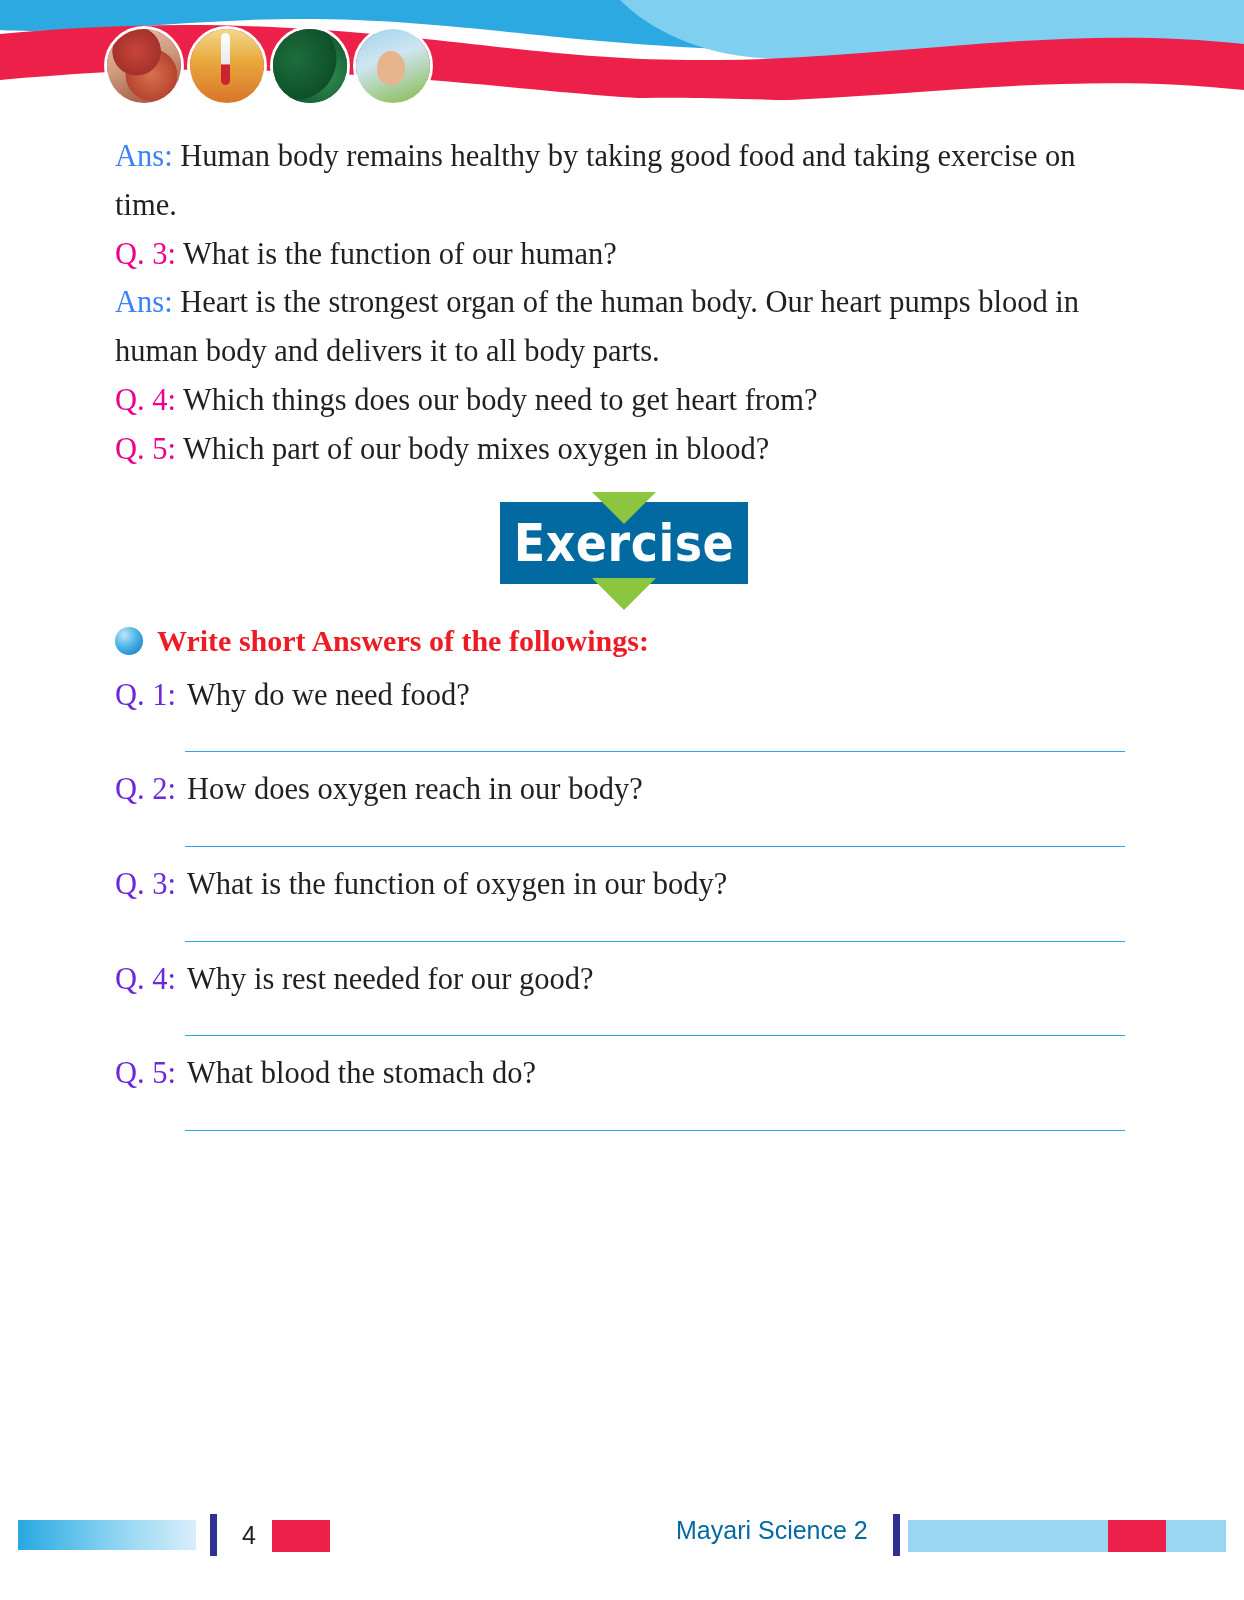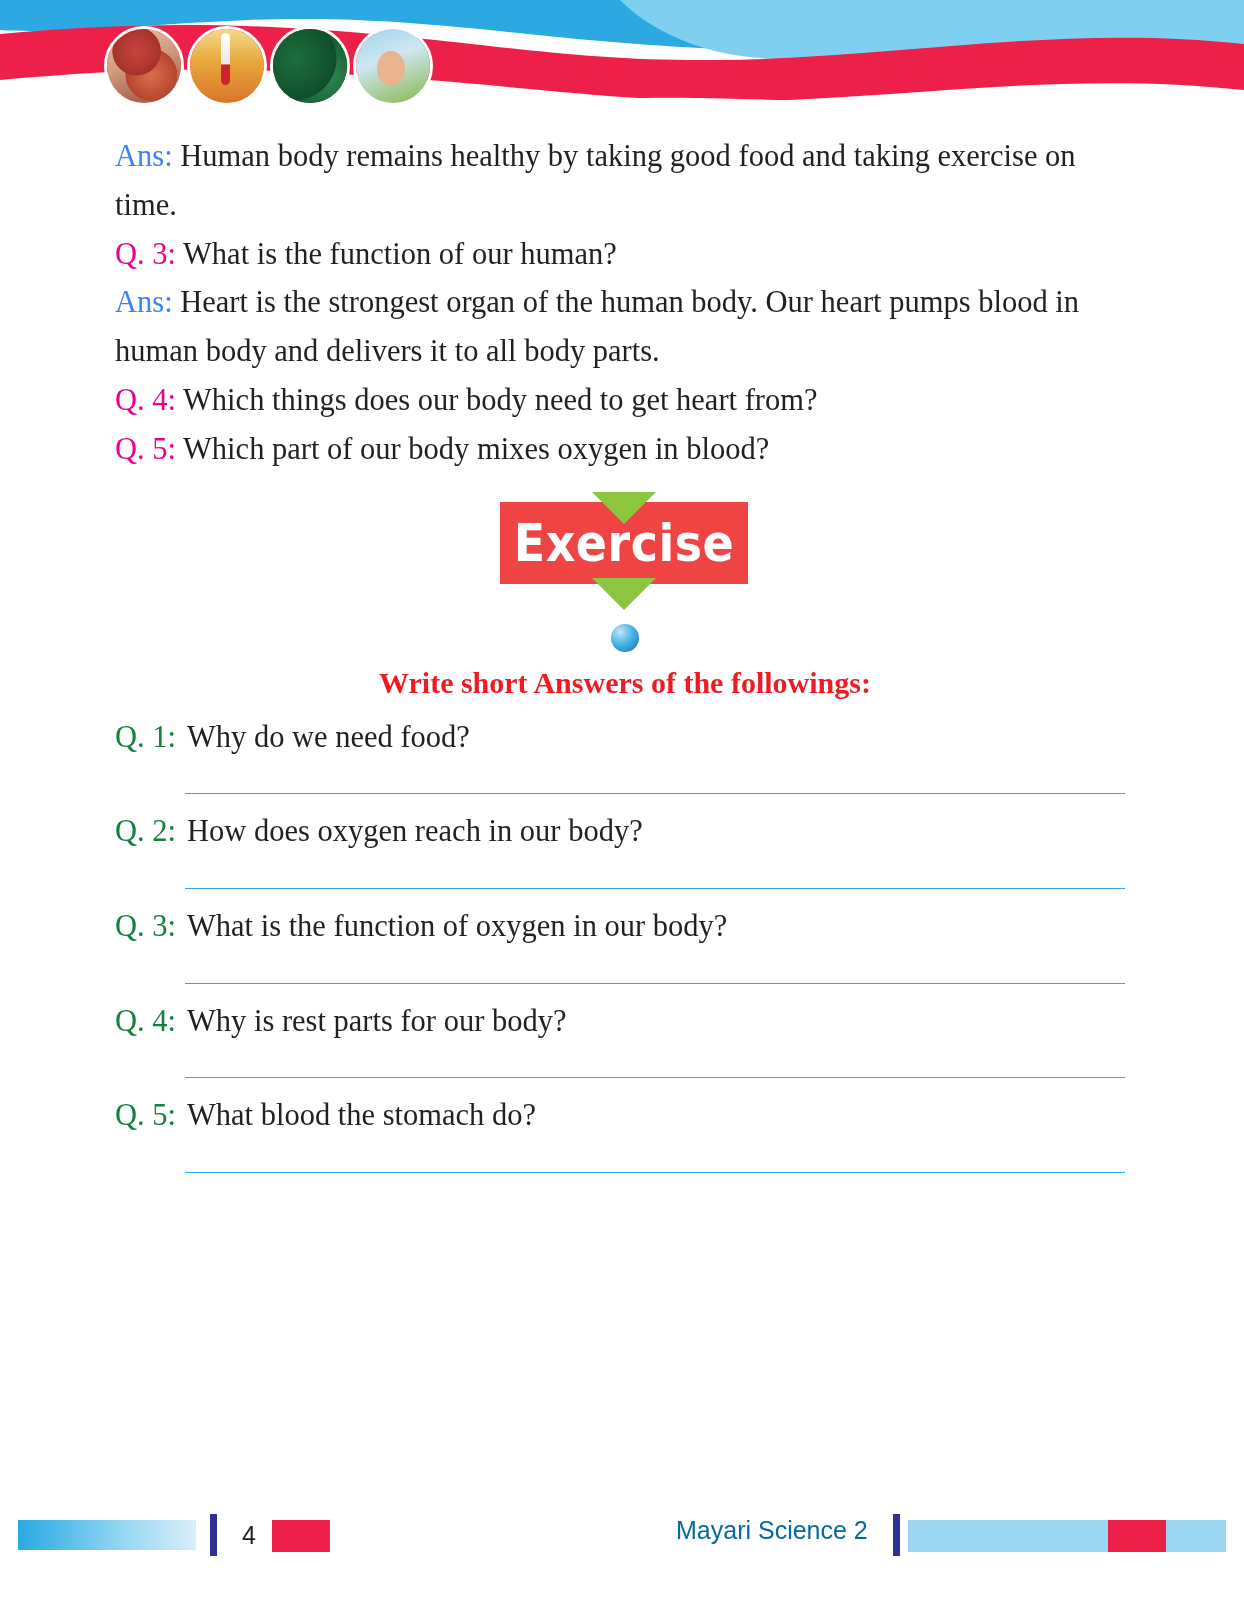--- a/index.html
+++ b/index.html
@@ -112,21 +112,21 @@
     position: relative;
     height: 128px;
     margin-top: 22px;
   }
   .ex-badge {
     position: absolute;
     left: 385px;
     top: 6px;
     width: 248px;
     height: 82px;
-    background: #ef4444;
+    background: #0369a1;
     display: flex;
     align-items: center;
     justify-content: center;
   }
   .ex-badge span {
     color: #ffffff;
     font-family: "DejaVu Sans", sans-serif;
     font-weight: bold;
     font-size: 46px;
     letter-spacing: 0.5px;
@@ -152,21 +152,20 @@
     border-top: 32px solid #8cc63f;
     z-index: 3;
   }
 
   
   .ex-heading {
     display: flex;
     align-items: center;
     gap: 14px;
     margin: 0 0 6px 0;
-    flex-direction: column;
   }
   .bullet-ball {
     width: 28px; height: 28px;
     border-radius: 50%;
     background: radial-gradient(circle at 33% 28%, #bfe6f7 0%, #4bb4e6 45%, #0d72b9 100%);
     flex: none;
   }
   .ex-heading-text {
     color: #ed1c24;
     font-weight: bold;
@@ -174,21 +173,21 @@
     font-family: "Liberation Serif", serif;
   }
 
   .ex-q {
     font-size: 30.5px;
     color: #231f20;
     margin: 18px 0 0 0;
     line-height: 1.3;
   }
   .ex-q .num {
-    color: #15803d;
+    color: #6d28d9;
     display: inline-block;
     width: 72px;
   }
   .answer-rule {
     height: 0;
     border-bottom: 1.6px solid #27a9e1;
     margin: 36px 0 0 70px;
     width: 940px;
   }
 
@@ -334,21 +333,21 @@
     <span class="num">Q. 2:</span><span>How does oxygen reach in our body?</span>
   </div>
   <div class="answer-rule"></div>
 
   <div class="ex-q">
     <span class="num">Q. 3:</span><span>What is the function of oxygen in our body?</span>
   </div>
   <div class="answer-rule"></div>
 
   <div class="ex-q">
-    <span class="num">Q. 4:</span><span>Why is rest parts for our body?</span>
+    <span class="num">Q. 4:</span><span>Why is rest needed for our good?</span>
   </div>
   <div class="answer-rule"></div>
 
   <div class="ex-q">
     <span class="num">Q. 5:</span><span>What blood the stomach do?</span>
   </div>
   <div class="answer-rule"></div>
 
 </div>
 

